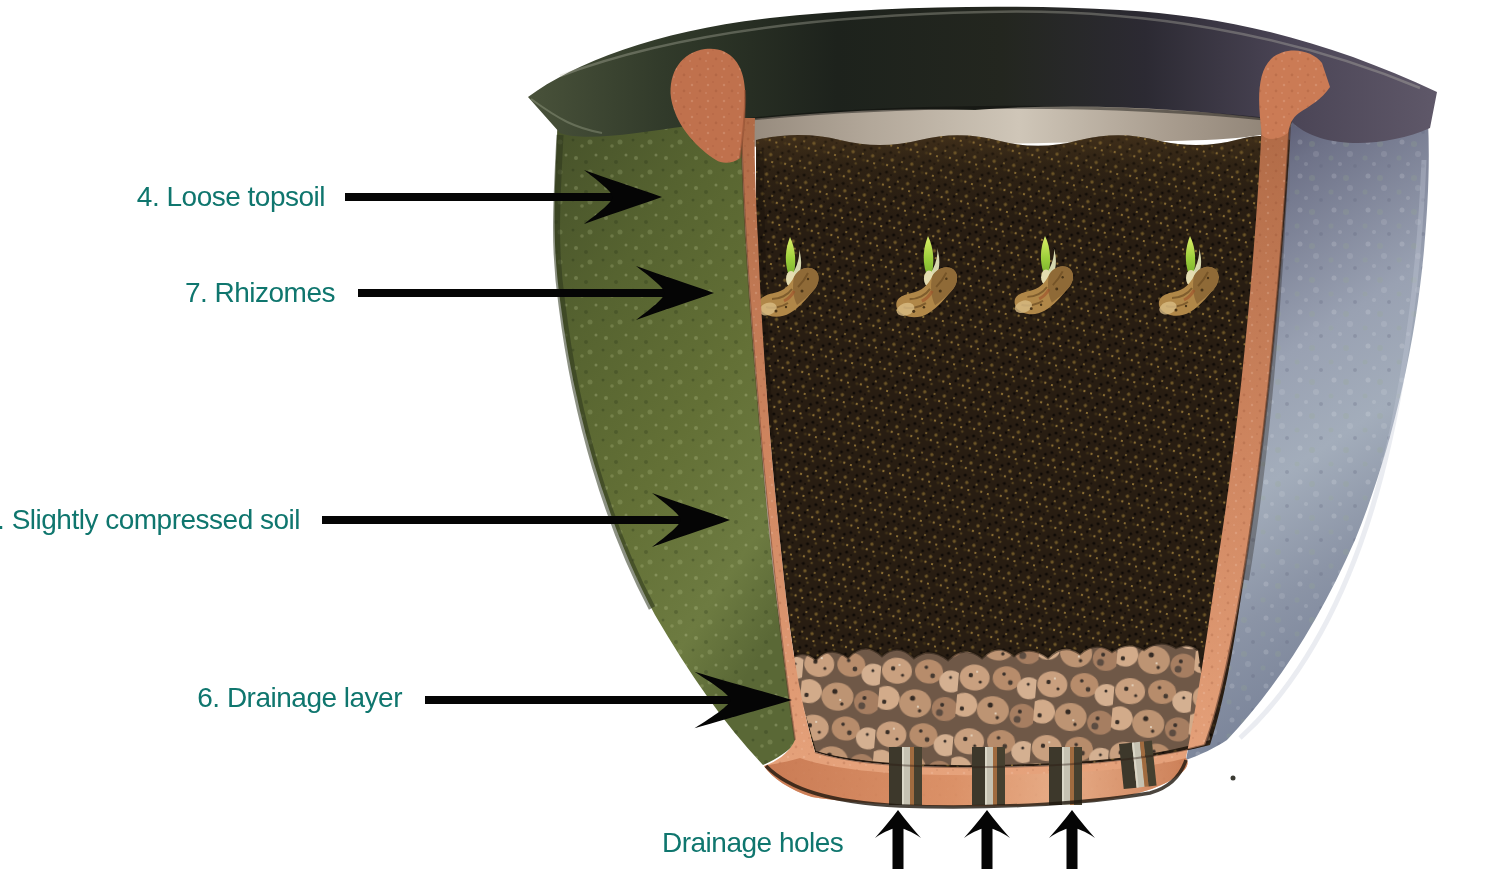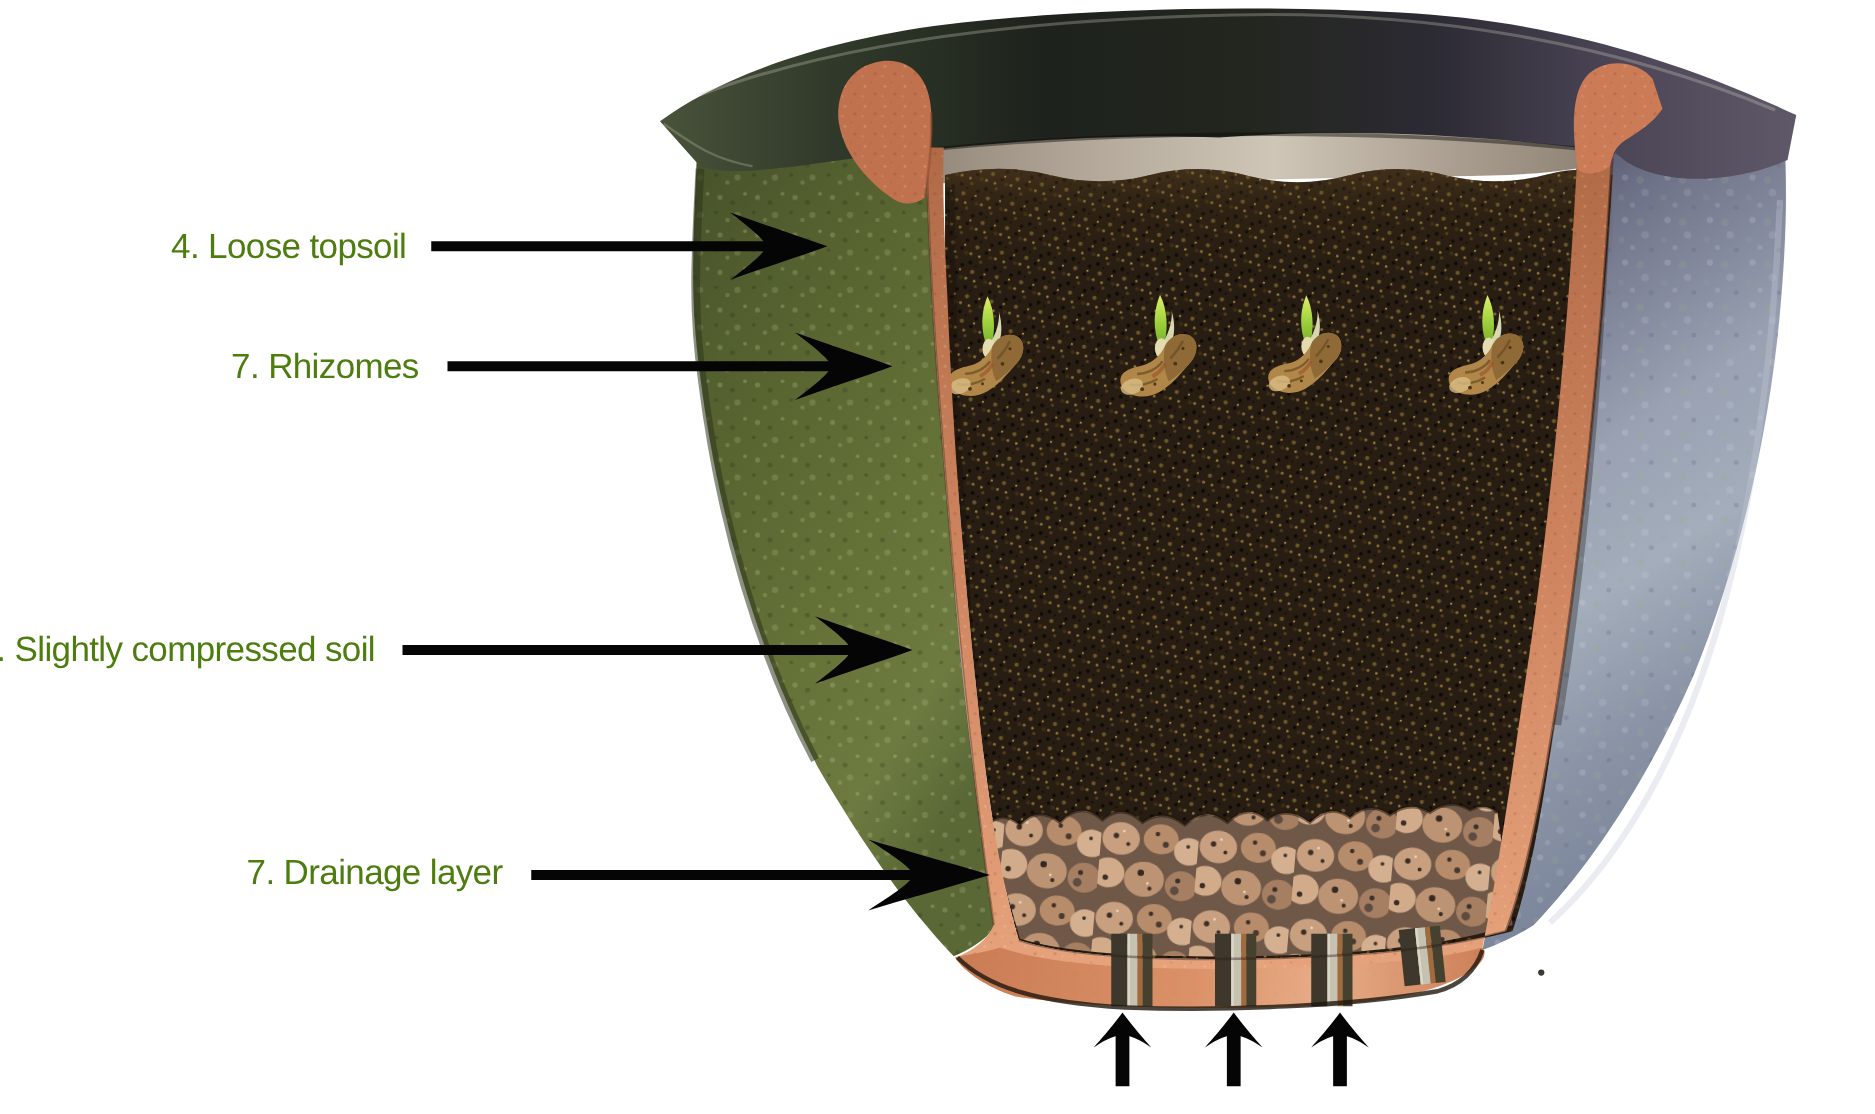--- a/index.html
+++ b/index.html
@@ -1,19 +1,19 @@
 <!DOCTYPE html>
 <html><head>
 <meta charset="utf-8">
 <style>
   html,body{margin:0;padding:0;background:#ffffff;}
   .canvas{position:relative;width:1500px;height:891px;background:#ffffff;overflow:hidden;
           font-family:"Liberation Sans","DejaVu Sans",sans-serif;}
   .canvas svg{position:absolute;left:0;top:0;}
-  .label{position:absolute;font-size:28px;letter-spacing:-0.5px;color:#4d7c0f;
+  .label{position:absolute;font-size:28px;letter-spacing:-0.5px;color:#0f766e;
          white-space:nowrap;line-height:34px;}
   .r{text-align:right;}
 </style>
 </head>
 <body>
 
 <div class="canvas">
 <svg width="1500" height="891" viewBox="0 0 1500 891">
   <defs>
     <linearGradient id="rimG" x1="0" y1="0" x2="1" y2="0">
@@ -251,14 +251,15 @@
     </g>
     <use href="#uparr" transform="translate(898,810)"></use>
     <use href="#uparr" transform="translate(987,810)"></use>
     <use href="#uparr" transform="translate(1072,810)"></use>
   </g>
 </svg>
 
   <div class="label r" style="right:1175px;top:180px">4. Loose topsoil</div>
   <div class="label r" style="right:1165px;top:276px">7. Rhizomes</div>
   <div class="label r" style="right:1200px;top:503px">2. Slightly compressed soil</div>
-  <div class="label r" style="right:1098px;top:681px">7. Drainage layer</div>
+  <div class="label r" style="right:1098px;top:681px">6. Drainage layer</div>
+  <div class="label" style="left:662px;top:826px">Drainage holes</div>
 </div>
 
 </body></html>

